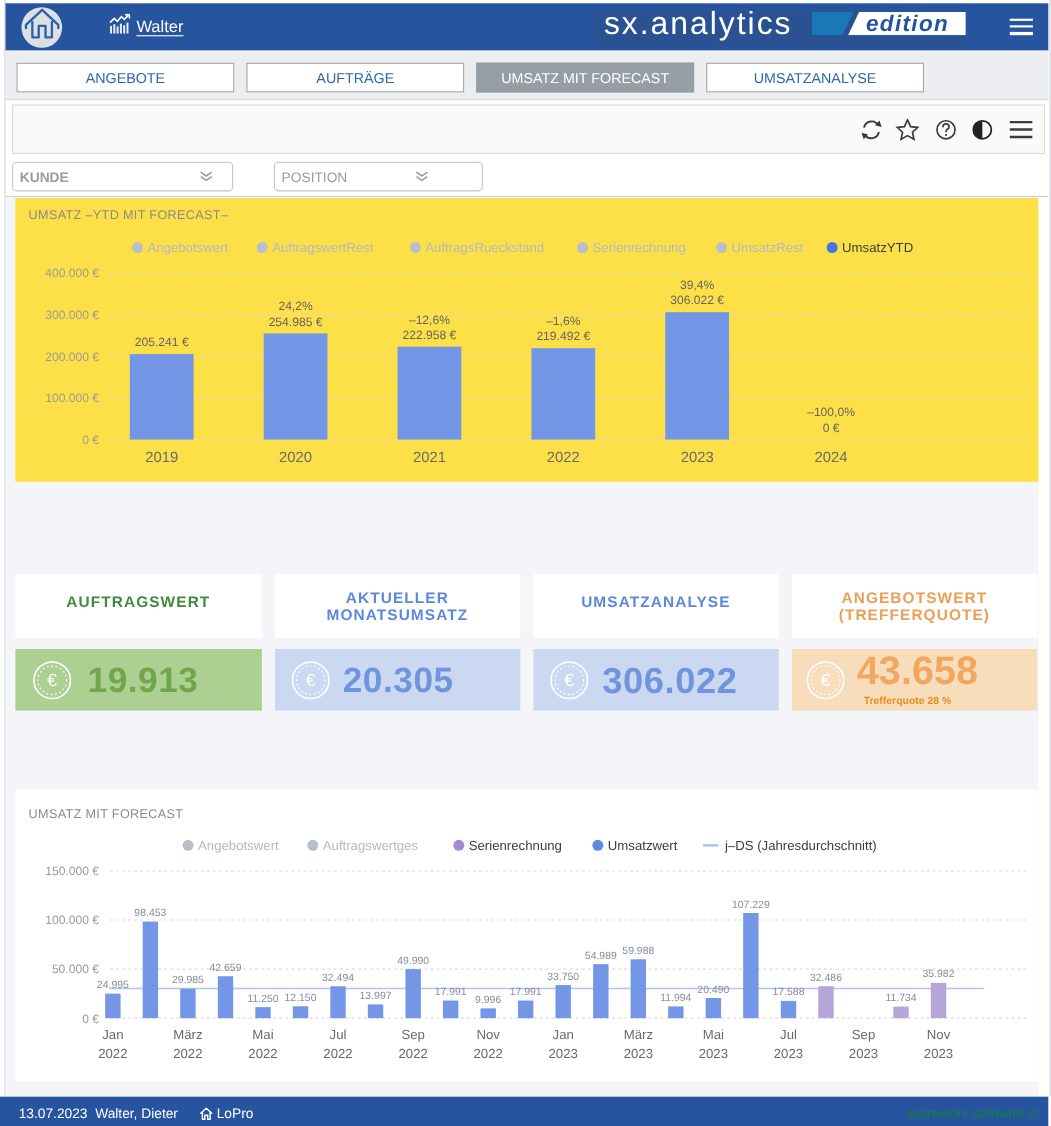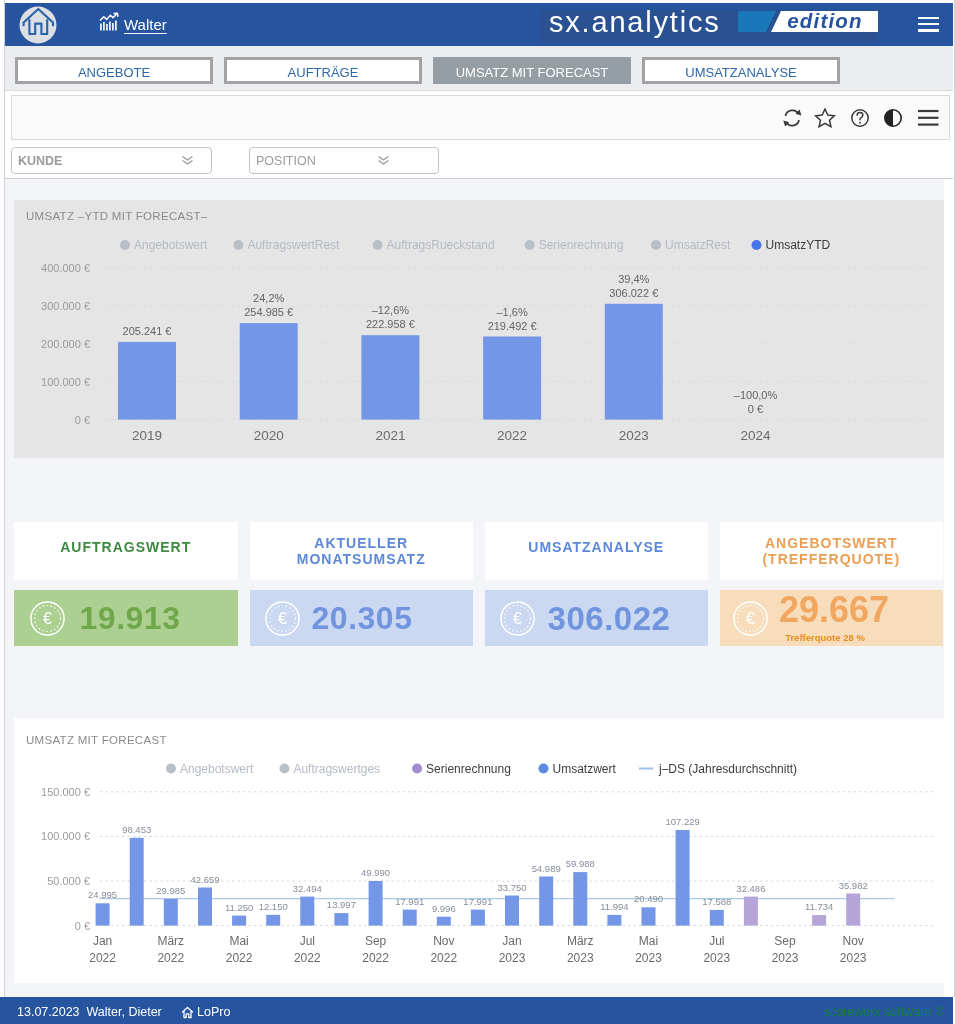--- a/index.html
+++ b/index.html
@@ -1,19 +1,19 @@
 <!DOCTYPE html>
 <html><head>
 <meta charset="utf-8">
 <style>
 * { margin:0; padding:0; box-sizing:border-box; }
 html,body { width:955px; height:1024px; }
 body { position:relative; font-family:"Liberation Sans",sans-serif; background:#fff; overflow:hidden; }
 .abs { position:absolute; }
-.navbtn { position:absolute; top:57px; height:27px; background:#fff; border:3px solid #a3a3a3; color:#2d68a8; font-size:13px; text-align:center; line-height:25px; }
+.navbtn { position:absolute; top:57px; height:27px; background:#fff; border:1px solid #a3a3a3; color:#2d68a8; font-size:13px; text-align:center; line-height:25px; }
 .ddl { position:absolute; top:147px; height:27px; background:#fff; border:1px solid #c4c4c4; border-radius:4px; color:#9b9b9b; font-size:12.5px; line-height:27px; padding-left:6px; }
 .cardtitle { position:absolute; top:521.5px; height:58.5px; background:#fff; font-size:14px; font-weight:bold; letter-spacing:1px; text-align:center; display:flex; align-items:center; justify-content:center; line-height:15.5px; }
 .cardval { position:absolute; top:590px; height:56px; }
 .bignum { font-size:32px; font-weight:bold; letter-spacing:0.5px; }
 </style>
 </head>
 <body>
 
 <div class="abs" style="left:4px;top:0;width:1px;height:997px;background:#ccd1d8"></div>
 <div class="abs" style="left:954px;top:0;width:1px;height:997px;background:#ccd1d8"></div>
@@ -100,21 +100,21 @@
 <svg class="abs" style="left:377px;top:155px" width="13" height="11" viewBox="0 0 13 11">
     <g fill="none" stroke="#9b9b9b" stroke-width="1.4">
       <path d="M1.5 1.5 L6.5 5 L11.5 1.5"></path>
       <path d="M1.5 5.5 L6.5 9 L11.5 5.5"></path>
     </g>
   </svg>
 
 <div class="abs" style="left:5px;top:178px;width:948px;height:1px;background:#c9ccd0"></div>
 <div class="abs" style="left:5px;top:179px;width:939px;height:818px;background:#f4f5f9"></div>
 
-<div class="abs" style="left:14px;top:200px;width:930px;height:258px;background:#e5e5e5" id="chart1"><svg width="930" height="258" viewBox="0 0 930 258" font-family="Liberation Sans,sans-serif">
+<div class="abs" style="left:14px;top:180px;width:930px;height:258px;background:#fde047" id="chart1"><svg width="930" height="258" viewBox="0 0 930 258" font-family="Liberation Sans,sans-serif">
 <text x="12" y="19.5" font-size="11.5" fill="#8b8b8b" letter-spacing="0.3">UMSATZ –YTD MIT FORECAST–</text>
 <circle cx="111" cy="45" r="5" fill="#b9bfc9"></circle>
 <text x="120" y="49" font-size="12" fill="#b4bac4">Angebotswert</text>
 <circle cx="224.4" cy="45" r="5" fill="#b9bfc9"></circle>
 <text x="233.4" y="49" font-size="12" fill="#b4bac4">AuftragswertRest</text>
 <circle cx="363.6" cy="45" r="5" fill="#b9bfc9"></circle>
 <text x="372.6" y="49" font-size="12" fill="#b4bac4">AuftragsRueckstand</text>
 <circle cx="515.7" cy="45" r="5" fill="#b9bfc9"></circle>
 <text x="524.7" y="49" font-size="12" fill="#b4bac4">Serienrechnung</text>
 <circle cx="642" cy="45" r="5" fill="#b9bfc9"></circle>
@@ -182,21 +182,21 @@
 </svg>
 <svg class="abs" style="left:733px;top:601px" width="35" height="35" viewBox="0 0 35 35">
   <circle cx="17.5" cy="17.5" r="16.6" fill="none" stroke="#fff" stroke-width="1.5"></circle>
   <circle cx="17.5" cy="17.5" r="13" fill="none" stroke="#fff" stroke-width="1.1" stroke-dasharray="1.6,2.4"></circle>
   <text x="17.5" y="23" text-anchor="middle" font-size="16" fill="#fff" font-family="Liberation Sans,sans-serif">€</text>
 </svg>
 
 <div class="abs bignum" style="left:50px;top:600px;width:160px;text-align:center;color:#71a74b;">19.913</div>
 <div class="abs bignum" style="left:282px;top:600px;width:160px;text-align:center;color:#7194de;">20.305</div>
 <div class="abs bignum" style="left:524px;top:599.5px;width:170px;text-align:center;color:#7194de;font-size:33px;">306.022</div>
-<div class="abs bignum" style="left:754px;top:589px;width:160px;text-align:center;color:#f1a75f;font-size:36px;letter-spacing:0;">29.667</div>
+<div class="abs bignum" style="left:754px;top:589px;width:160px;text-align:center;color:#f1a75f;font-size:36px;letter-spacing:0;">43.658</div>
 <div class="abs" style="left:745px;top:632px;width:160px;text-align:center;color:#e88d1c;font-size:9.5px;font-weight:bold;">Trefferquote 28 %</div>
 
 <div class="abs" style="left:14px;top:718px;width:930px;height:265px;background:#fff" id="chart2"><svg width="930" height="267" viewBox="0 0 930 267" font-family="Liberation Sans,sans-serif">
 <text x="12" y="25.5" font-size="11.5" fill="#8b8b8b" letter-spacing="0.3">UMSATZ MIT FORECAST</text>
 <circle cx="157" cy="50.5" r="5" fill="#b9bfc9"></circle>
 <text x="166" y="54.5" font-size="12" fill="#b4bac4">Angebotswert</text>
 <circle cx="270.4" cy="50.5" r="5" fill="#b9bfc9"></circle>
 <text x="279.4" y="54.5" font-size="12" fill="#b4bac4">Auftragswertges</text>
 <circle cx="403.1" cy="50.5" r="5" fill="#a08cd0"></circle>
 <text x="412.1" y="54.5" font-size="12" fill="#3c3c3c">Serienrechnung</text>

